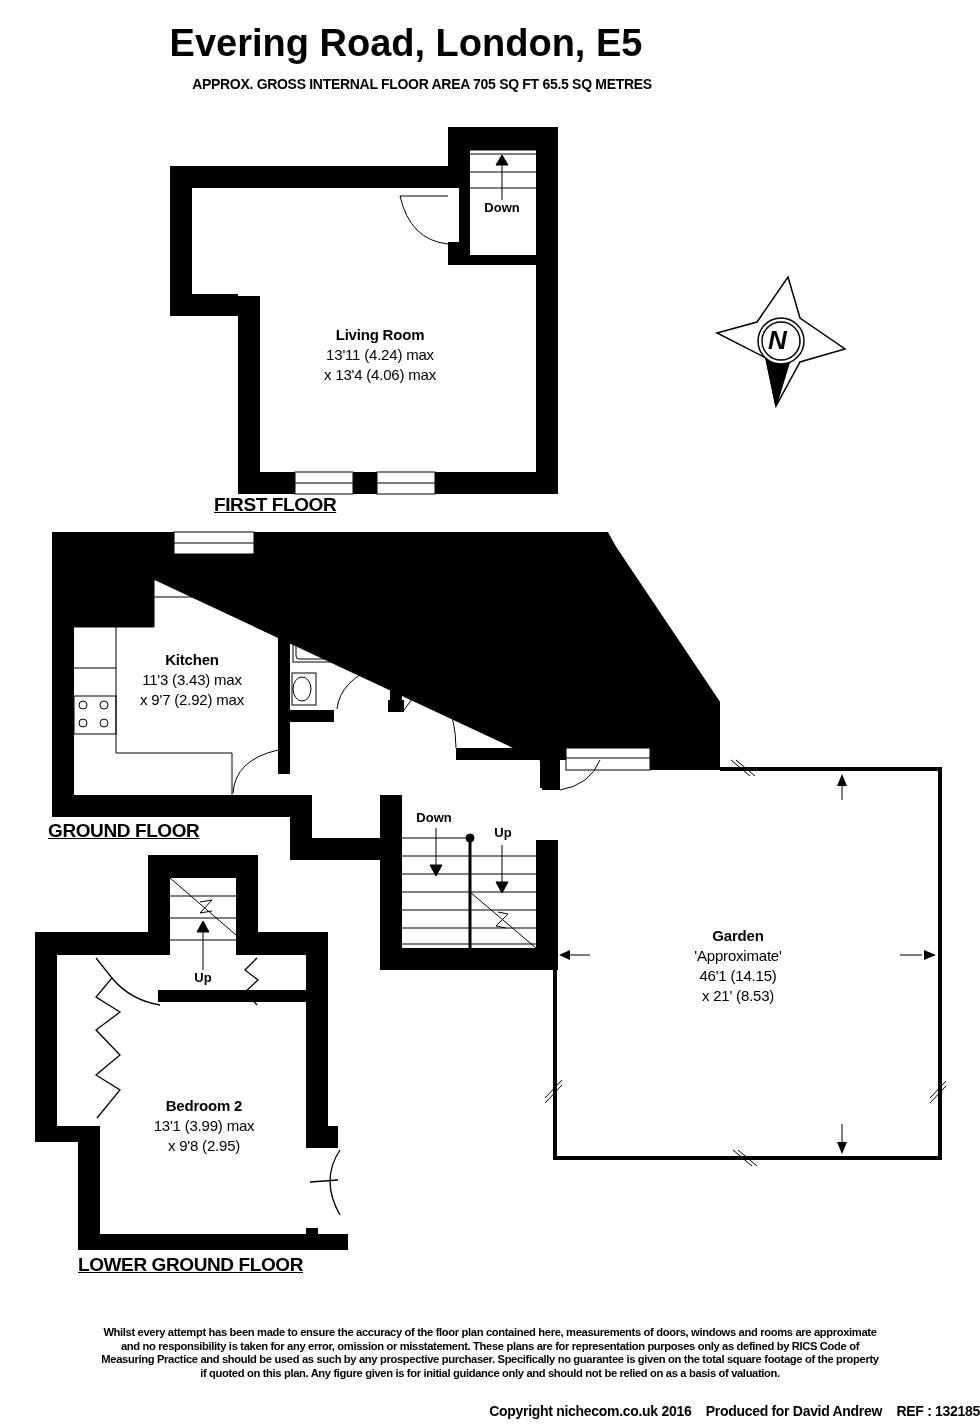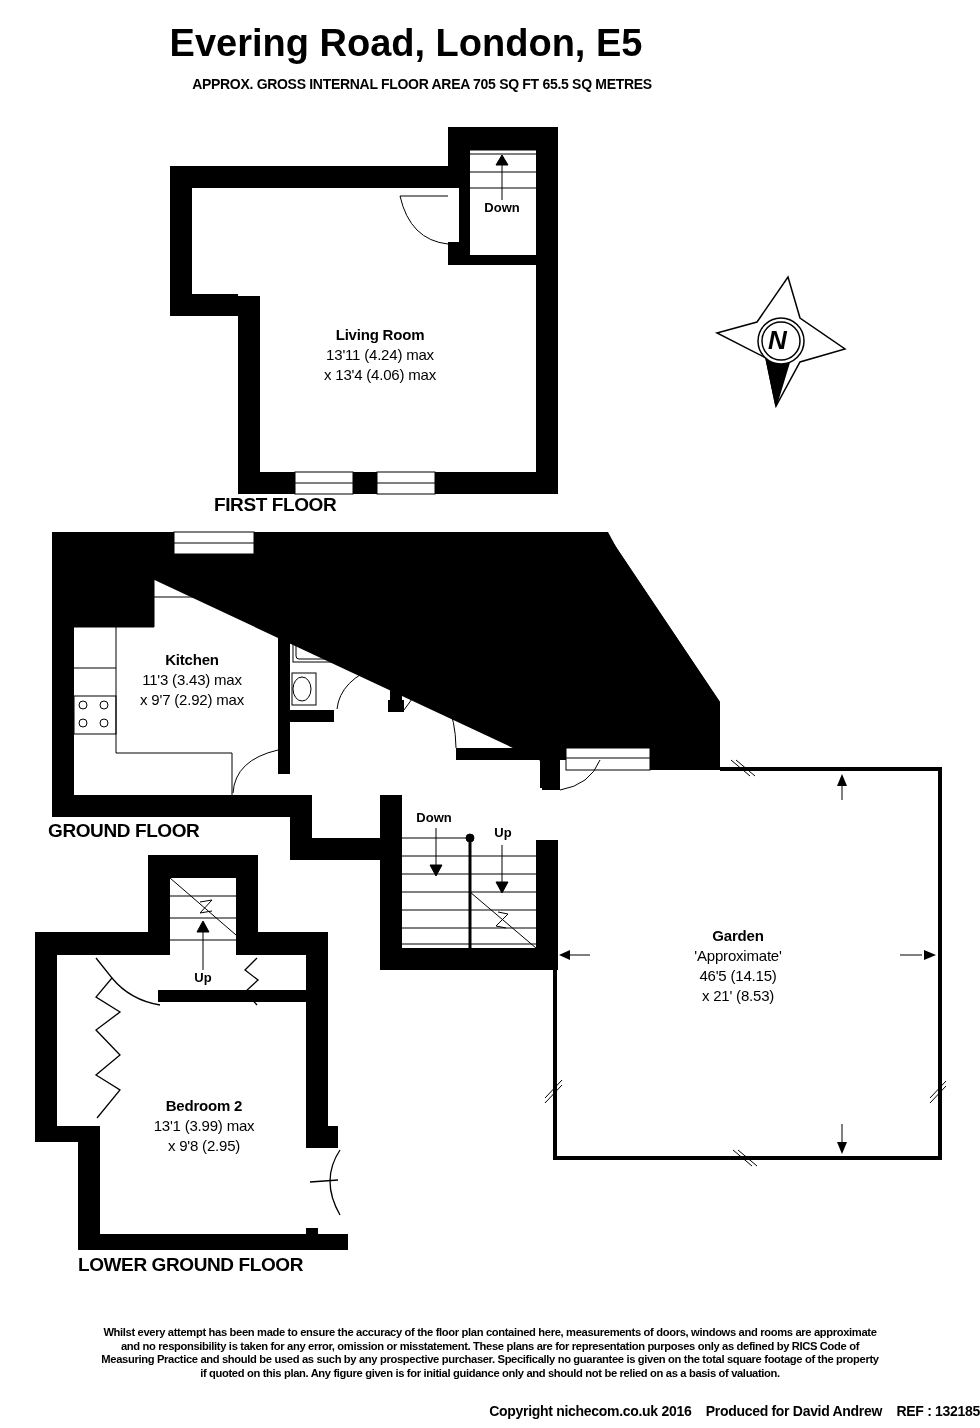--- a/index.html
+++ b/index.html
@@ -2,21 +2,21 @@
 <html><head>
 <meta charset="utf-8">
 <style>
   html,body{margin:0;padding:0;background:#fff;}
   body{width:980px;height:1428px;position:relative;overflow:hidden;font-family:"Liberation Sans",sans-serif;color:#000;}
   .title{position:absolute;left:0;width:812px;top:22px;text-align:center;font-size:38px;font-weight:bold;letter-spacing:0px;}
   .subtitle{position:absolute;left:0;width:844px;top:76px;text-align:center;font-size:14px;font-weight:bold;letter-spacing:-0.3px;}
   svg.plan{position:absolute;left:0;top:0;}
   .lbl{position:absolute;text-align:center;font-size:15px;line-height:20px;white-space:nowrap;transform:translateX(-50%);letter-spacing:-0.2px;}
   .lbl .name{font-weight:bold;}
-  .floor{position:absolute;font-size:19px;font-weight:bold;letter-spacing:-0.4px;white-space:nowrap;}
+  .floor{position:absolute;font-size:19px;font-weight:bold;letter-spacing:-0.4px;white-space:nowrap;text-decoration:underline;}
   .tag{position:absolute;font-size:13px;font-weight:bold;white-space:nowrap;transform:translateX(-50%);}
   .disclaimer{position:absolute;left:100px;width:780px;top:1326px;text-align:center;font-size:11.2px;line-height:13.5px;font-weight:bold;letter-spacing:-0.35px;}
   .footer{position:absolute;left:0;width:980px;top:1403px;text-align:right;font-size:14px;font-weight:bold;white-space:pre;letter-spacing:-0.3px;}
   .compass-n{position:absolute;left:768px;top:325px;font-size:26px;font-weight:bold;font-style:italic;}
 </style>
 </head>
 <body>
 
 <div class="title">Evering Road, London, E5</div>
 <div class="subtitle">APPROX. GROSS INTERNAL FLOOR AREA 705 SQ FT 65.5 SQ METRES</div>
@@ -226,21 +226,21 @@
   <div>14' (4.27) max</div>
   <div>x 9'2 (2.79) max</div>
 </div>
 <div class="tag" style="left:434px;top:810px;">Down</div>
 <div class="tag" style="left:503px;top:825px;">Up</div>
 <div class="floor" style="left:48px;top:820px;">GROUND FLOOR</div>
 
 <div class="lbl" style="left:738px;top:926px;">
   <div class="name">Garden</div>
   <div>'Approximate'</div>
-  <div>46'5 (14.15)</div>
+  <div>46'1 (14.15)</div>
   <div>x 21' (8.53)</div>
 </div>
 
 <div class="tag" style="left:203px;top:970px;">Up</div>
 <div class="lbl" style="left:204px;top:1096px;">
   <div class="name">Bedroom 2</div>
   <div>13'1 (3.99) max</div>
   <div>x 9'8 (2.95)</div>
 </div>
 <div class="floor" style="left:78px;top:1254px;">LOWER GROUND FLOOR</div>

